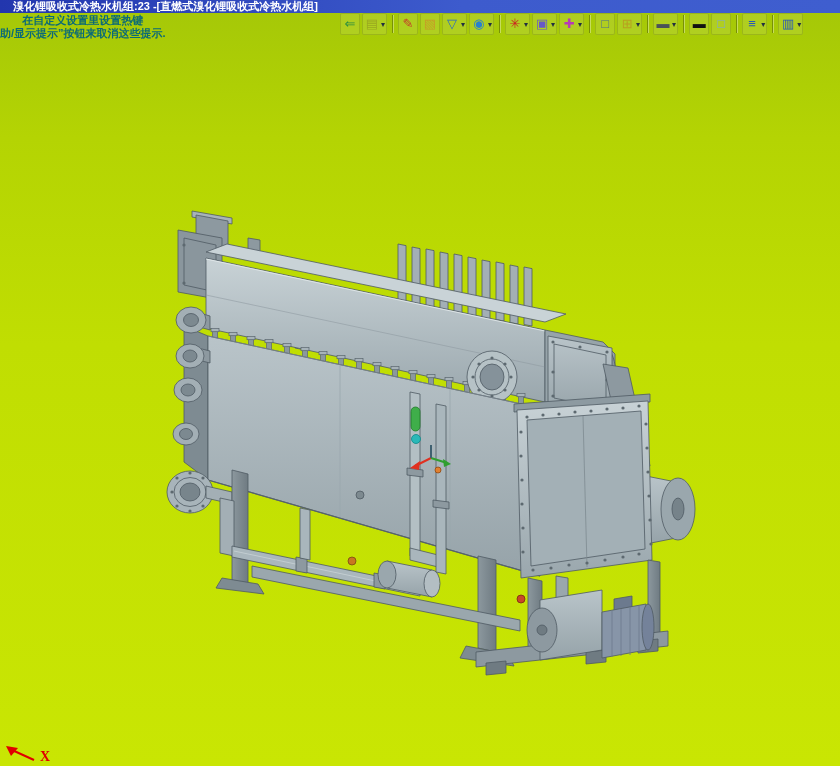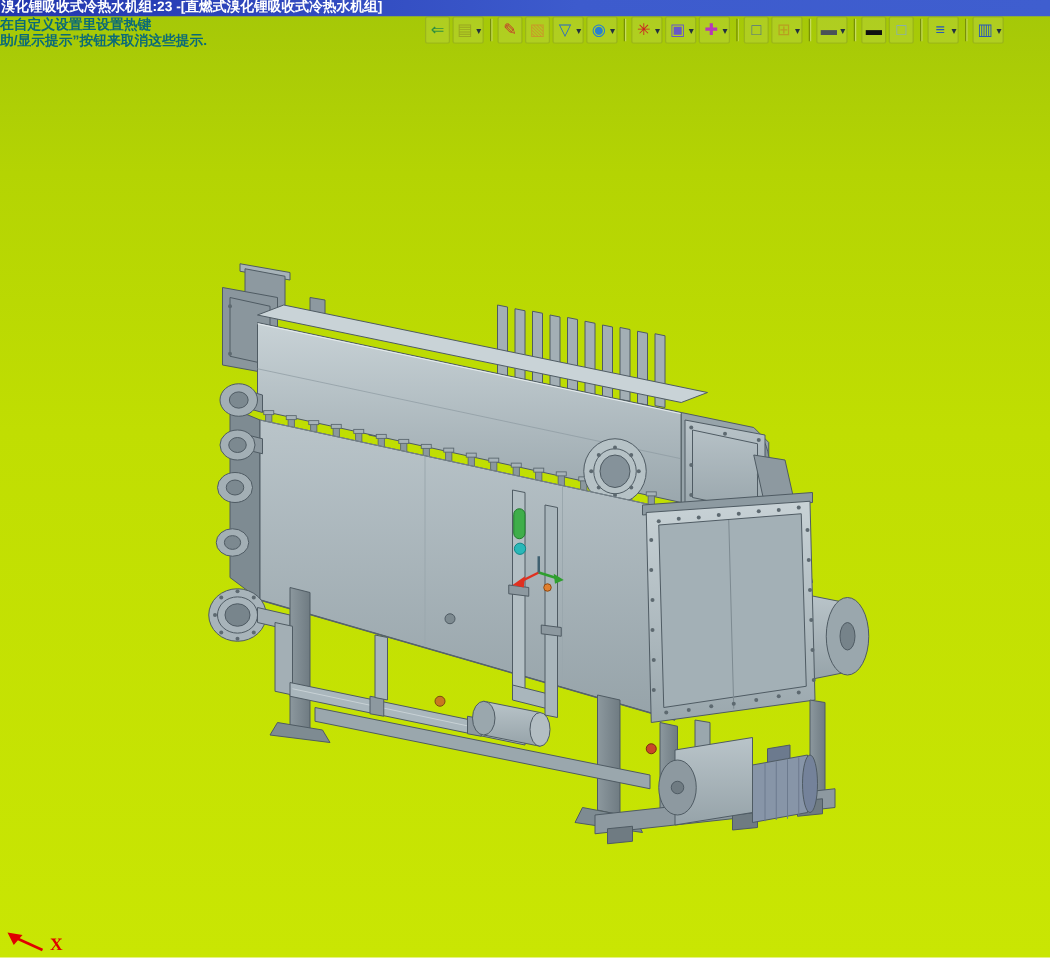--- a/index.html
+++ b/index.html
@@ -5,28 +5,29 @@
   html,body{margin:0;padding:0;}
   body{
     width:840px;height:766px;position:relative;overflow:hidden;
     font-family:"Liberation Sans",sans-serif;
     background:linear-gradient(180deg,#a4c708 0%,#b4d403 18%,#c0de02 45%,#c9e603 100%);
   }
   .titlebar{
     position:absolute;top:0;left:0;right:0;height:13px;
     background:linear-gradient(90deg,#2236ae,#3d5bcd 55%,#3f5ecf);
     color:#ffffff;font-size:11px;font-weight:bold;line-height:13px;
-    white-space:nowrap;overflow:hidden;padding-left:1px;z-index:30;
+    white-space:nowrap;overflow:hidden;padding-left:13px;z-index:30;
   }
   .viewport{position:absolute;inset:0;z-index:1;}
   .viewport svg{position:absolute;left:0;top:0;}
   .hints{
     position:absolute;top:14px;left:0;z-index:20;
     color:#0a6a78;font-size:11px;line-height:13px;font-weight:bold;
     white-space:nowrap;
+    text-align:center;
   }
   .toolbar{
     position:absolute;top:13px;left:340px;width:500px;height:22px;z-index:20;
     display:flex;align-items:center;gap:2px;overflow:hidden;
   }
   .tb-btn{
     display:flex;align-items:center;height:20px;padding:0 1px;
     border:1px solid rgba(0,0,0,0.12);border-radius:2px;
     background:rgba(255,255,255,0.10);
   }

